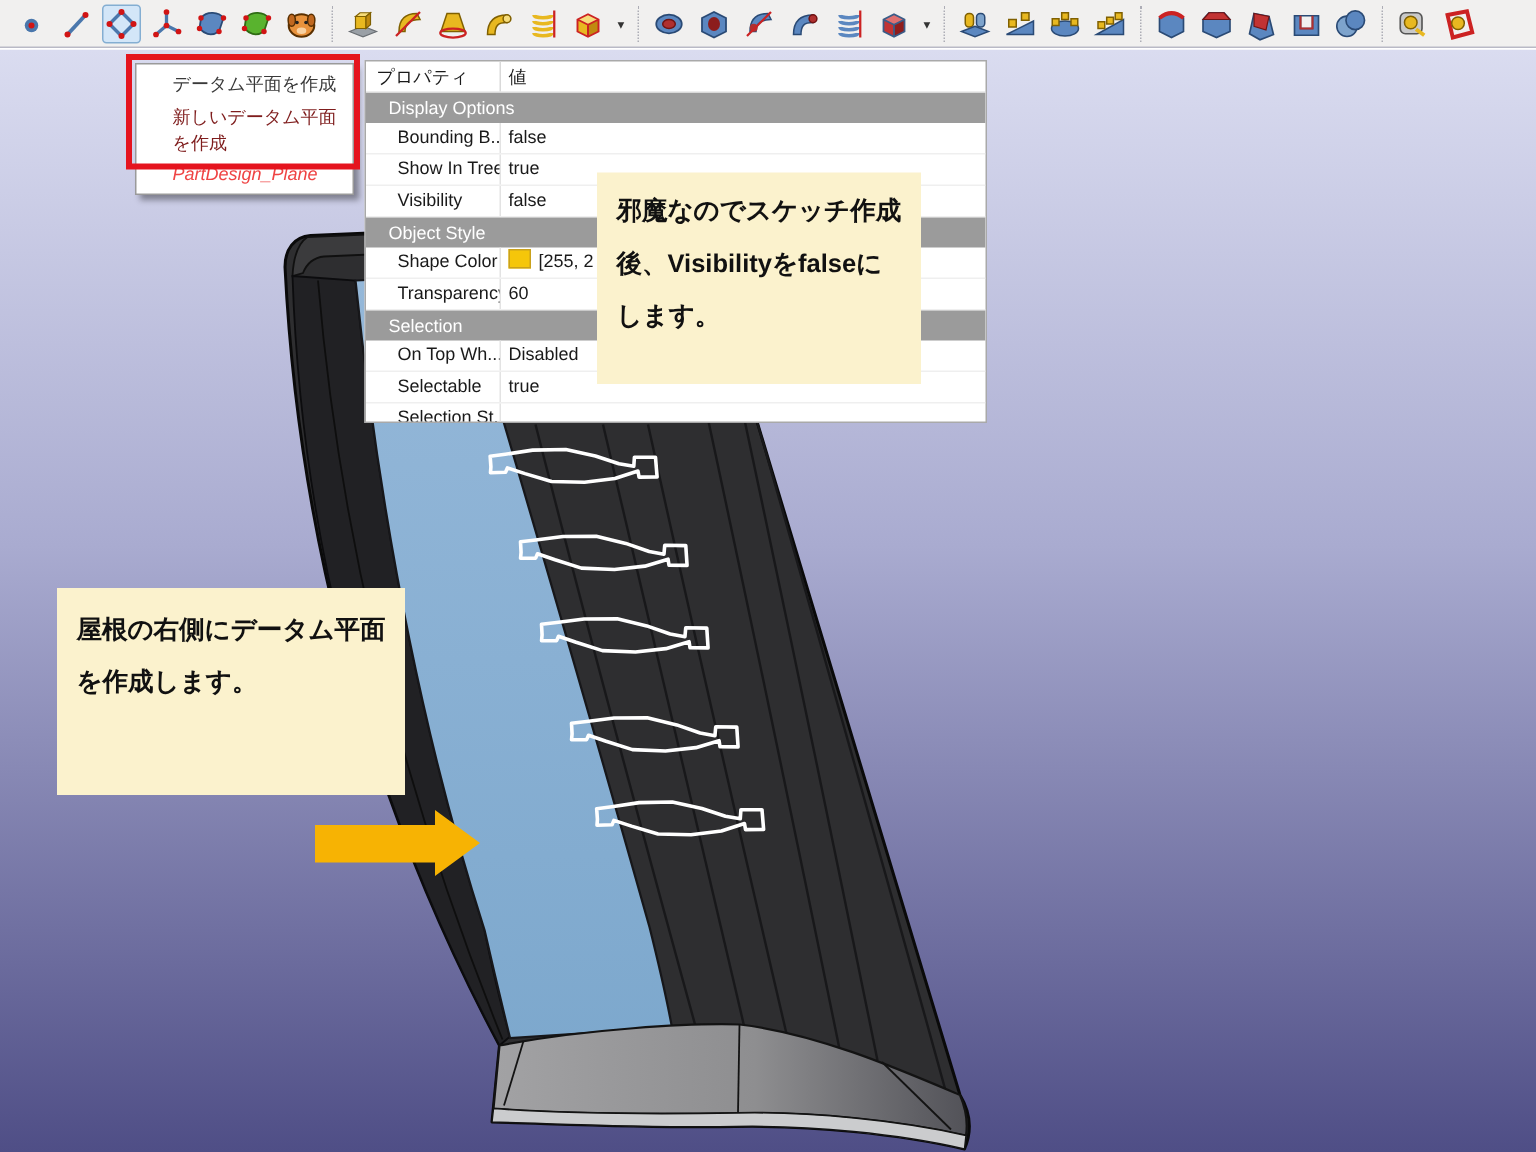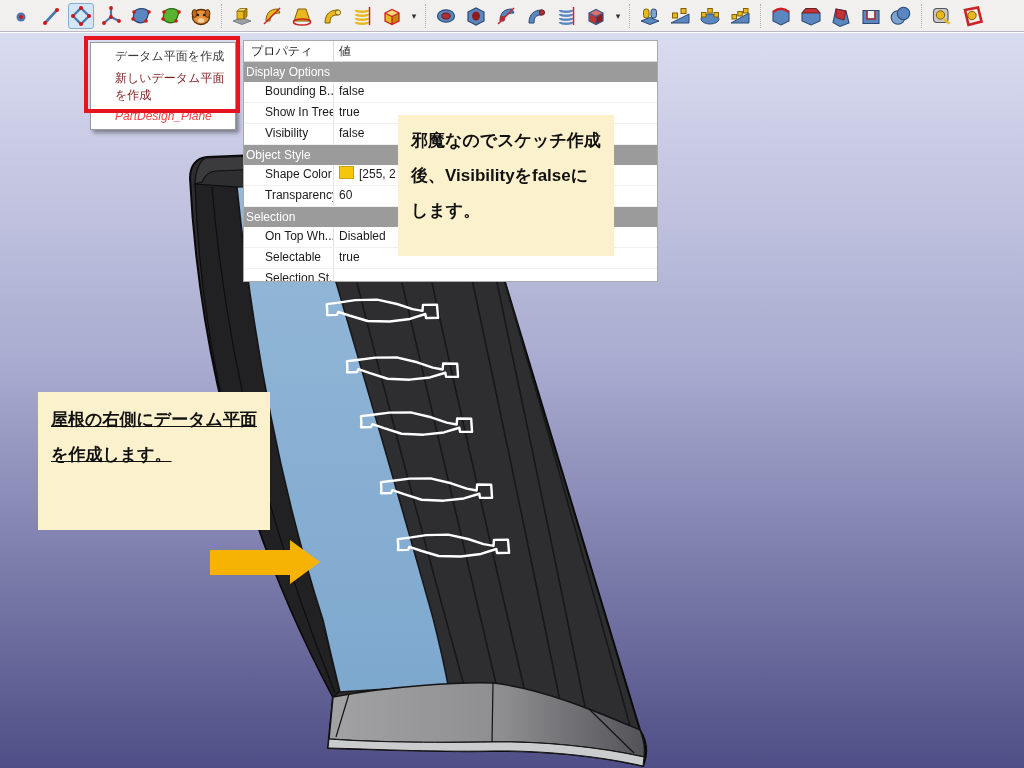--- a/index.html
+++ b/index.html
@@ -18,32 +18,32 @@
   
   .viewport{position:absolute;left:0;top:33px;width:1024px;height:735px;}
   .scene{position:absolute;left:0;top:0;}
 
   
   .panel{position:absolute;left:243px;top:7px;width:415px;height:242px;background:#fff;
     border:1px solid #a9a9a9;box-sizing:border-box;font-size:12px;color:#1a1a1a;overflow:hidden;}
   .phead{display:flex;height:20px;line-height:20px;border-bottom:1px solid #d9d9d9;}
   .phead .pn{width:90px;padding-left:7px;border-right:1px solid #d9d9d9;box-sizing:border-box;}
   .phead .pv{flex:1;padding-left:5px;}
-  .psec{height:20px;line-height:20px;background:#9b9b9b;color:#fff;padding-left:2px;}
+  .psec{height:20px;line-height:20px;background:#9b9b9b;color:#fff;padding-left:15px;}
   .prow{display:flex;height:20px;line-height:19px;border-bottom:1px solid #efefef;}
   .prow .pn{width:90px;padding-left:21px;border-right:1px solid #e3e3e3;box-sizing:border-box;
     white-space:nowrap;overflow:hidden;}
   .prow .pv{flex:1;padding-left:5px;white-space:nowrap;overflow:hidden;}
   .swatch{display:inline-block;width:13px;height:11px;margin-right:5px;vertical-align:-1px;border:1px solid #c9a11c;}
 
   
   .note{position:absolute;background:#fbf2cd;color:#111;font-weight:bold;
     font-size:17px;line-height:35px;box-sizing:border-box;}
   .note-top{left:398px;top:82px;width:216px;height:141px;padding:8px 13px;}
-  .note-left{left:38px;top:359px;width:232px;height:138px;padding:10px 13px;text-decoration:underline;}
+  .note-left{left:38px;top:359px;width:232px;height:138px;padding:10px 13px;}
   .tooltip{position:absolute;left:90px;top:9px;width:146px;background:#fff;border:1px solid #9a9a9a;
     box-shadow:3px 3px 4px rgba(0,0,0,.38);padding:5px 8px 6px 24px;font-size:12px;box-sizing:border-box;}
   .tt-title{color:#3a3a3a;}
   .tt-desc{color:#7f1d1d;margin-top:5px;}
   .tt-cmd{color:#ef4444;font-style:italic;margin-top:5px;}
   .redbox{position:absolute;left:84px;top:3px;width:156px;height:77px;border:4px solid #e5141e;box-sizing:border-box;pointer-events:none;}
   .arrow{position:absolute;left:205px;top:497px;}
 </style>
 </head>
 <body>

